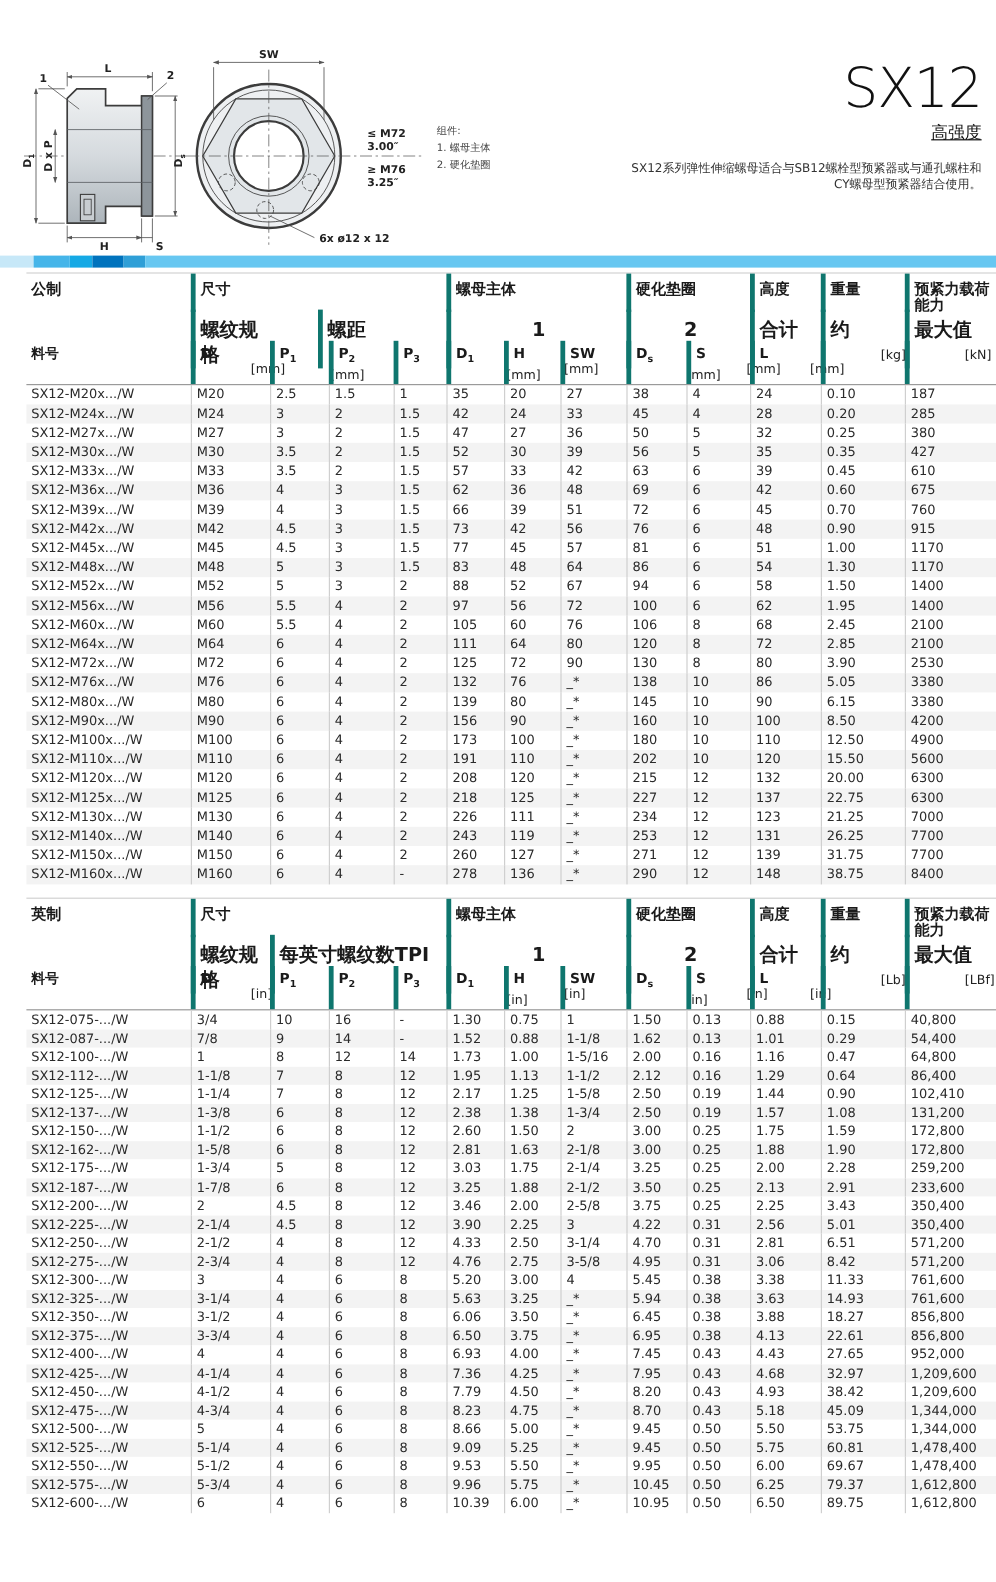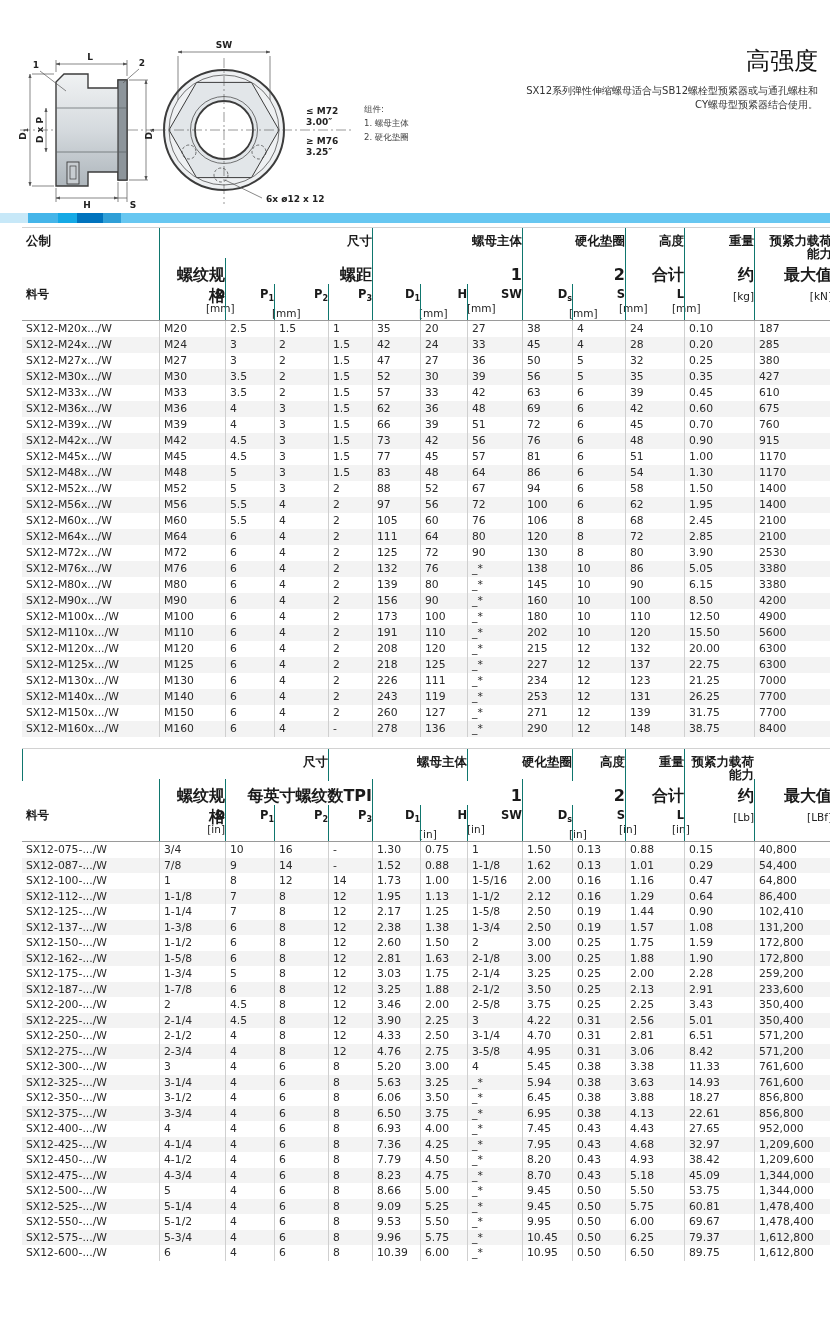--- a/index.html
+++ b/index.html
@@ -6,42 +6,42 @@
   body{
     width:830px;height:1318px;position:relative;background:#ffffff;
     font-family:"DejaVu Sans","Liberation Sans",sans-serif;color:#1a1a1a;
     overflow:hidden;
   }
   
   .drawing{position:absolute;left:6px;top:12px;width:430px;height:198px;}
   
   .titleblock{position:absolute;right:12px;top:48px;text-align:right;}
   .titleblock .main{font-size:46px;font-weight:300;line-height:50px;letter-spacing:-1px;color:#111;}
-  .titleblock .sub{font-size:24px;line-height:27px;color:#111;}
+  .titleblock .sub{font-size:14px;line-height:27px;color:#111;text-decoration:underline;}
   .titleblock .desc{font-size:10px;line-height:14px;color:#333;margin-top:9px;}
   
   .accentbar{position:absolute;left:0;top:213px;width:830px;height:10px;display:flex;}
   .accentbar div{height:10px;}
   
   .tbl{position:absolute;left:22px;width:810px;}
   .tbl-metric{top:227px;}
   .tbl-imperial{top:748px;}
   .hrow,.drow{display:grid;grid-template-columns:137px 66px 49px 54px 44px 48px 47px 55px 50px 53px 59px 70px 78px;}
   .thead{border-top:1px solid #d2d2d2;border-bottom:1px solid #9a9a9a;}
   .r1{height:30px;}
   .r2{height:26px;}
   .r3{height:36px;}
   .hcell{padding-left:4px;box-sizing:border-box;}
   .group{font-size:12.5px;font-weight:bold;padding-top:6px;line-height:13px;}
   .subh{font-size:16px;font-weight:bold;padding-top:7px;}
   .ctr{text-align:center;padding-left:0;}
   .clabel{font-size:11.5px;font-weight:bold;padding-top:4px;line-height:12px;}
   .clabel sub{font-size:8px;}
   .cunit{font-size:10.5px;font-weight:normal;margin-top:2px;color:#222;margin-left:42px;}
-  .blh{border-left:1px solid #0f766e;text-align:right;}
+  .blh{border-left:4px solid #0f766e;}
   .bl{border-left:1px solid #cfcfcf;}
   .dcell{font-size:10.8px;color:#2a2a2a;padding-left:4px;white-space:nowrap;overflow:hidden;box-sizing:border-box;}
   .tbl-metric .drow{height:16px;line-height:16px;}
   .tbl-imperial .drow{height:15.5px;line-height:15.5px;}
   .alt{background:#f3f3f3;}
   
   .footnotes{position:absolute;left:10px;top:1330px;font-size:9.5px;line-height:13.5px;color:#222;}
   
   .outline{stroke:#3c3c3c;fill:url(#gmetal);}
   .dim{stroke:#555;stroke-width:0.7;fill:none;}
@@ -132,20 +132,21 @@
   </g>
 
   <g>
     <text class="smalltxt" x="358" y="100">组件:</text>
     <text class="smalltxt" x="358" y="114">1. 螺母主体</text>
     <text class="smalltxt" x="358" y="128">2. 硬化垫圈</text>
   </g>
 </svg>
 
 <div class="titleblock">
+  <div class="main">SX12</div>
   <div class="sub">高强度</div>
   <div class="desc">
     <div>SX12系列弹性伸缩螺母适合与SB12螺栓型预紧器或与通孔螺柱和</div>
     <div>CY螺母型预紧器结合使用。</div>
   </div>
 </div>
 
 <div class="accentbar">
     <div style="width: 28px; background: rgb(199, 232, 248);"></div>
     <div style="width: 30px; background: rgb(69, 181, 233);"></div>
@@ -162,21 +163,21 @@
         <div class="hcell group blh" style="grid-column: span 4;">尺寸</div>
         <div class="hcell group blh" style="grid-column: span 3;">螺母主体</div>
         <div class="hcell group blh" style="grid-column: span 2;">硬化垫圈</div>
         <div class="hcell group blh" style="grid-column: span 1;">高度</div>
         <div class="hcell group blh" style="grid-column: span 1;">重量</div>
         <div class="hcell group blh" style="grid-column: span 1;">预紧力载荷能力</div>
       </div>
       <div class="hrow r2">
         <div class="hcell subh" style="grid-column: span 1;"></div>
         <div class="hcell subh blh" style="grid-column: span 1;">螺纹规格</div>
-        <div class="hcell subh blh" style="grid-column: span 3;">螺距</div>
+        <div class="hcell subh blh" style="grid-column: span 3; margin-left: 40px;">螺距</div>
         <div class="hcell subh ctr blh" style="grid-column: span 3;">1</div>
         <div class="hcell subh ctr blh" style="grid-column: span 2;">2</div>
         <div class="hcell subh blh" style="grid-column: span 1;">合计</div>
         <div class="hcell subh blh" style="grid-column: span 1;">约</div>
         <div class="hcell subh blh" style="grid-column: span 1;">最大值</div>
       </div>
       <div class="hrow r3">
         <div class="hcell col">
           <div class="clabel"><span>料号</span></div>
         </div>
@@ -616,20 +617,21 @@
         <div class="dcell bl">12</div>
         <div class="dcell bl">148</div>
         <div class="dcell bl">38.75</div>
         <div class="dcell bl">8400</div>
       </div>
     </div>
   </div>
 <div class="tbl tbl-imperial">
     <div class="thead">
       <div class="hrow r1">
+        <div class="hcell group" style="grid-column: span 1;">英制</div>
         <div class="hcell group blh" style="grid-column: span 4;">尺寸</div>
         <div class="hcell group blh" style="grid-column: span 3;">螺母主体</div>
         <div class="hcell group blh" style="grid-column: span 2;">硬化垫圈</div>
         <div class="hcell group blh" style="grid-column: span 1;">高度</div>
         <div class="hcell group blh" style="grid-column: span 1;">重量</div>
         <div class="hcell group blh" style="grid-column: span 1;">预紧力载荷能力</div>
       </div>
       <div class="hrow r2">
         <div class="hcell subh" style="grid-column: span 1;"></div>
         <div class="hcell subh blh" style="grid-column: span 1;">螺纹规格</div>

